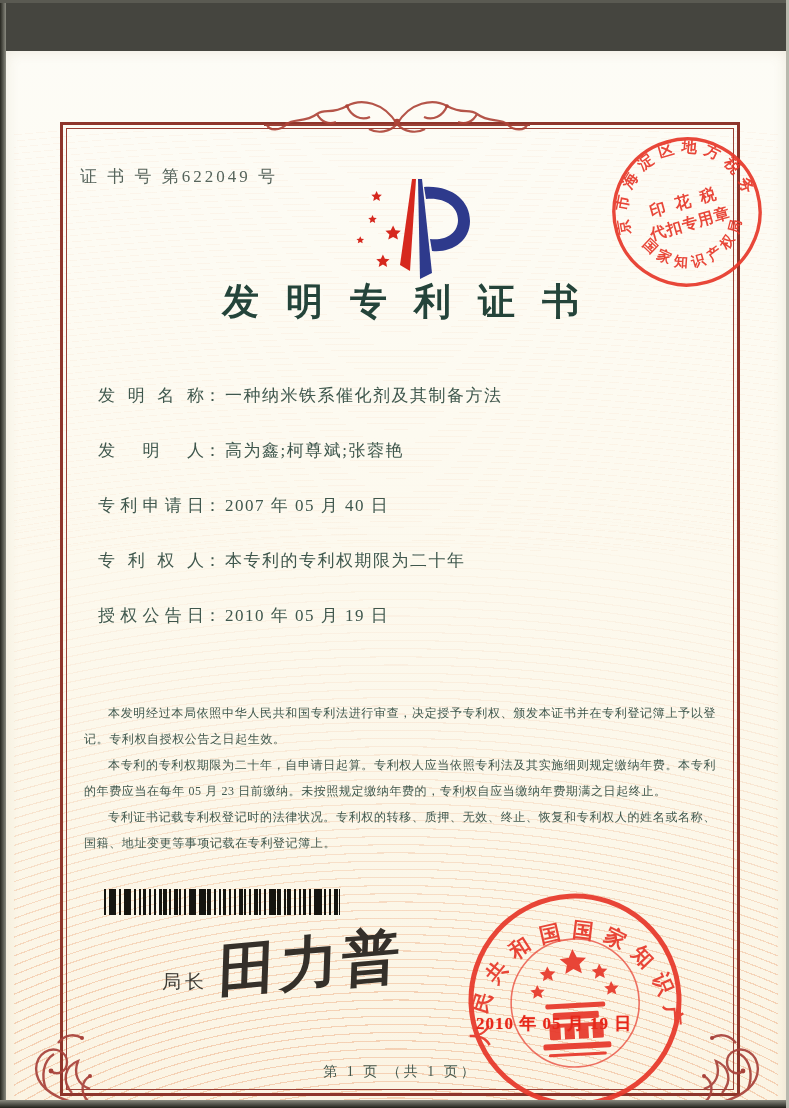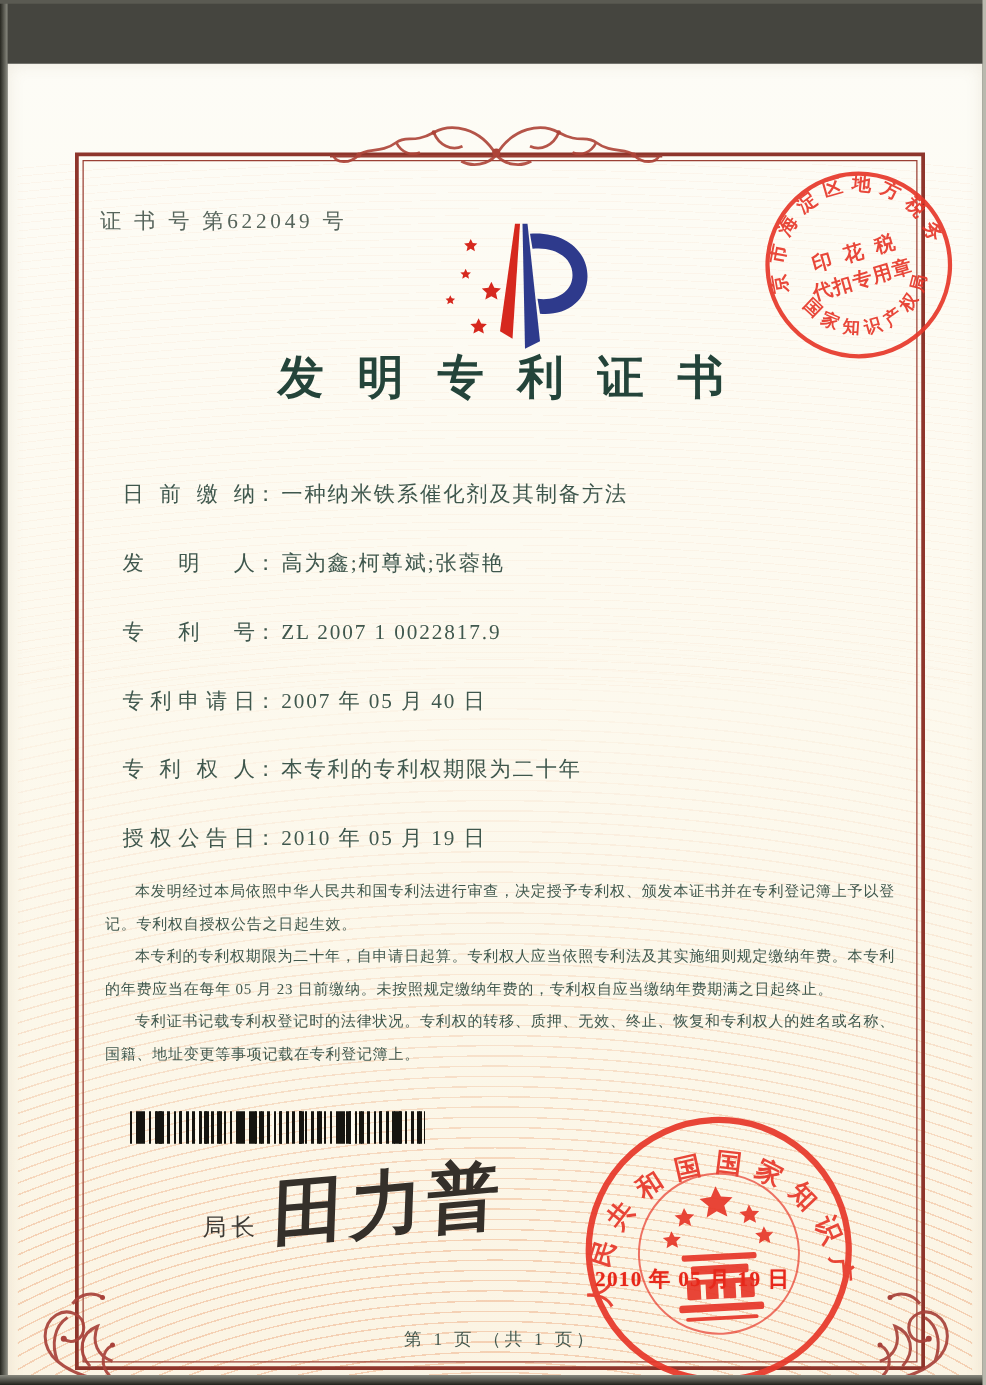--- a/index.html
+++ b/index.html
@@ -195,27 +195,24 @@
       <textPath href="#taxBottom" startOffset="50%" text-anchor="middle">国家知识产权局</textPath>
     </text>
     <text x="77" y="72" text-anchor="middle" fill="#e7382a" font-size="16" font-weight="bold" letter-spacing="3">印 花 税</text>
     <text x="77" y="94" text-anchor="middle" fill="#e7382a" font-size="15.5" font-weight="bold" letter-spacing="1">代扣专用章</text>
   </svg>
 
   <div class="title">发明专利证书</div>
 
   <div class="fields">
     <div class="field-row">
-      <span class="field-label">日前缴纳</span><span class="field-colon">：</span><span class="field-value">一种纳米铁系催化剂及其制备方法</span>
+      <span class="field-label">发明名称</span><span class="field-colon">：</span><span class="field-value">一种纳米铁系催化剂及其制备方法</span>
     </div>
     <div class="field-row">
       <span class="field-label">发明人</span><span class="field-colon">：</span><span class="field-value">高为鑫;柯尊斌;张蓉艳</span>
-    </div>
-    <div class="field-row">
-      <span class="field-label">专利号</span><span class="field-colon">：</span><span class="field-value">ZL 2007 1 0022817.9</span>
     </div>
     <div class="field-row">
       <span class="field-label">专利申请日</span><span class="field-colon">：</span><span class="field-value">2007 年 05 月 40 日</span>
     </div>
     <div class="field-row">
       <span class="field-label">专利权人</span><span class="field-colon">：</span><span class="field-value">本专利的专利权期限为二十年</span>
     </div>
     <div class="field-row">
       <span class="field-label">授权公告日</span><span class="field-colon">：</span><span class="field-value">2010 年 05 月 19 日</span>
     </div>

